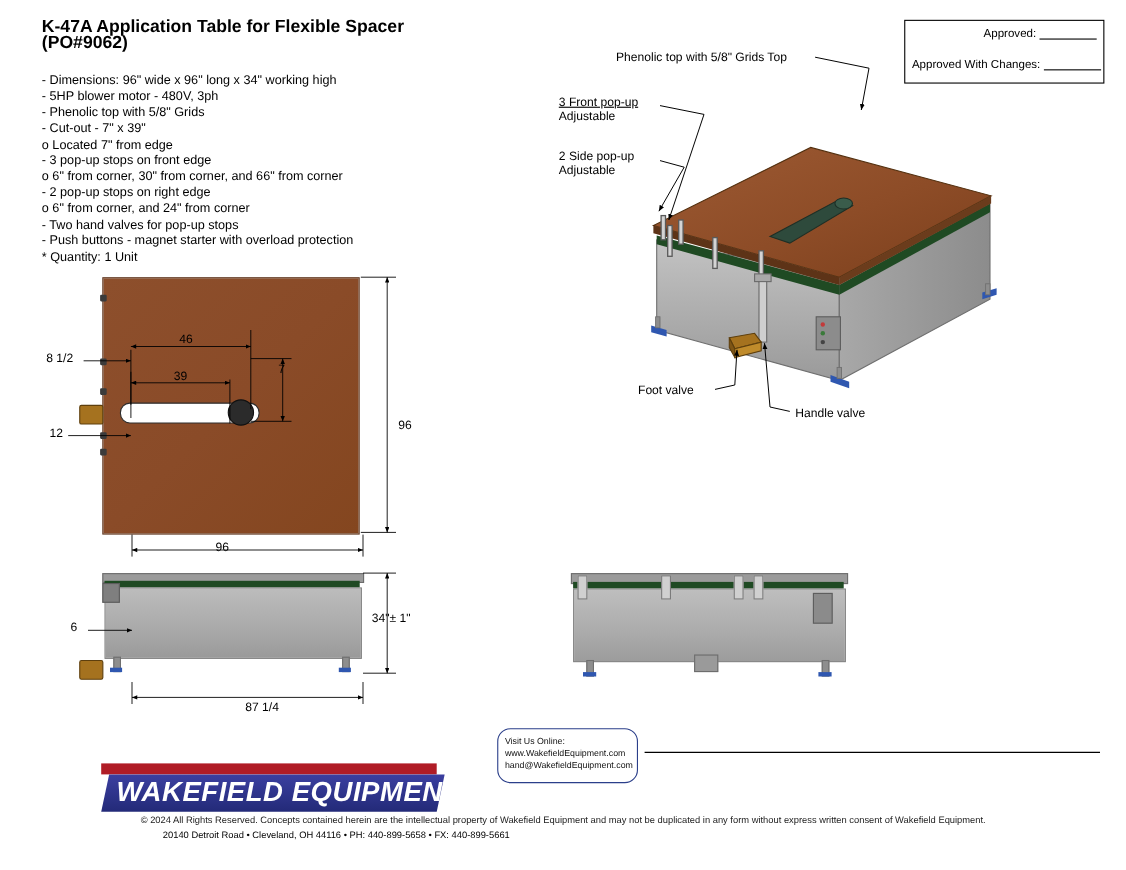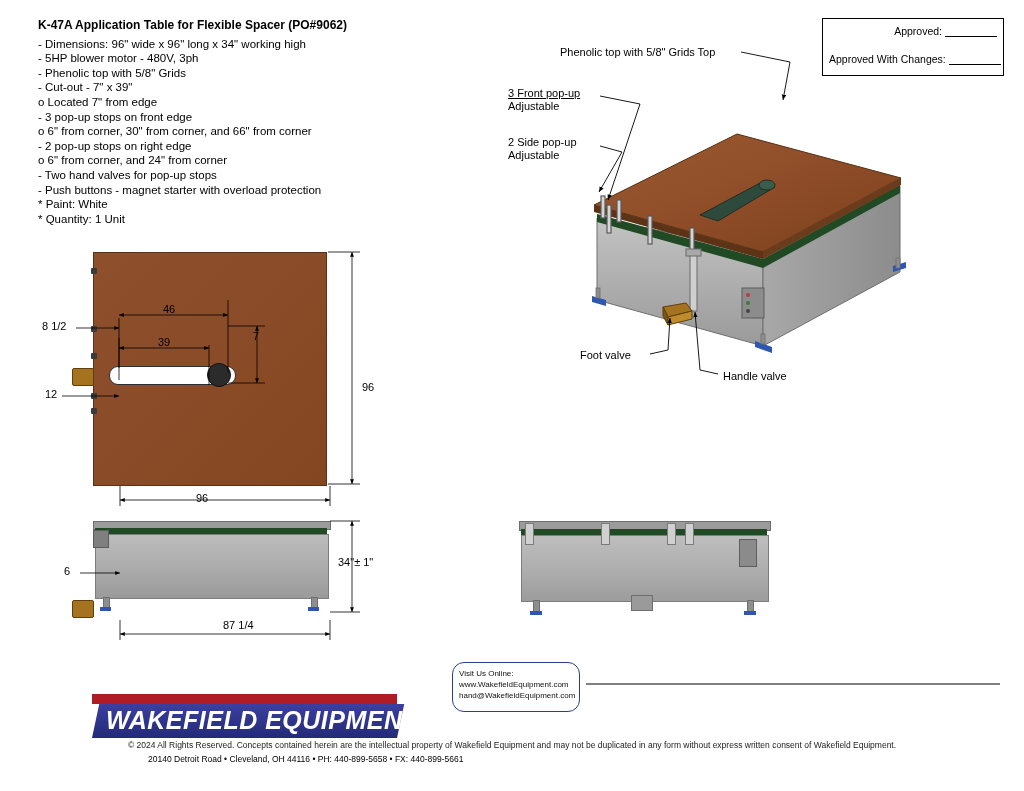--- a/index.html
+++ b/index.html
@@ -18,22 +18,22 @@
   .abs { position: absolute; }
 
   
   #spec-block {
     left: 38px; top: 18px; width: 400px;
     font-size: 11.5px;
     line-height: 14.6px;
   }
   #spec-title {
     font-weight: bold;
-    font-size: 12px;
-    margin-bottom: 4px;
+    font-size: 16px;
+    margin-bottom: 19px;
   }
   .spec-line { white-space: nowrap; }
 
   
   #approval-box {
     right: 20px; top: 18px; width: 180px; height: 56px;
     border: 1px solid #000;
     font-size: 10.5px;
   }
   #approval-line-1 {
@@ -235,21 +235,20 @@
   <div class="spec-line">- 5HP blower motor - 480V, 3ph</div>
   <div class="spec-line">- Phenolic top with 5/8" Grids</div>
   <div class="spec-line">- Cut-out - 7" x 39"</div>
   <div class="spec-line">o   Located 7" from edge</div>
   <div class="spec-line">- 3 pop-up stops on front edge</div>
   <div class="spec-line">o   6" from corner, 30" from corner, and 66" from corner</div>
   <div class="spec-line">- 2 pop-up stops on right edge</div>
   <div class="spec-line">o   6" from corner, and 24" from corner</div>
   <div class="spec-line">- Two hand valves for pop-up stops</div>
   <div class="spec-line">- Push buttons - magnet starter with overload protection</div>
-  <div class="spec-line">* Paint: White</div>
   <div class="spec-line">* Quantity: 1 Unit</div>
 </div>
 
 <div class="abs" id="approval-box">
   <div id="approval-line-1">
     <span>Approved:</span><span class="sig-rule"></span>
   </div>
   <div id="approval-line-2">
     <span>Approved With Changes:</span><span class="sig-rule"></span>
   </div>
@@ -304,21 +303,21 @@
 
 <div class="abs dim-text" style="left:163px; top:303px;">46</div>
 <div class="abs dim-text" style="left:158px; top:336px;">39</div>
 <div class="abs dim-text" style="left:253px; top:330px;">7</div>
 <div class="abs dim-text" style="left:42px; top:320px;">8 1/2</div>
 <div class="abs dim-text" style="left:45px; top:388px;text-align:center;">12</div>
 <div class="abs dim-text" style="left:362px; top:381px;">96</div>
 <div class="abs dim-text" style="left:196px; top:492px;">96</div>
 <div class="abs dim-text" style="left:338px; top:556px;">34"± 1"</div>
 <div class="abs dim-text" style="left:64px; top:565px;">6</div>
-<div class="abs dim-text" style="left:195px; top:619px;padding-left:28px;">87 1/4</div>
+<div class="abs dim-text" style="left:195px; top:637px;padding-left:28px;">87 1/4</div>
 
 <svg id="drawing-svg" viewBox="0 0 1024 791">
   <defs>
     <marker id="arrow" markerWidth="7" markerHeight="7" refX="6" refY="2.5" orient="auto">
       <path d="M0,0 L6,2.5 L0,5 z" fill="#000"></path>
     </marker>
     <marker id="arrowStart" markerWidth="7" markerHeight="7" refX="0" refY="2.5" orient="auto">
       <path d="M6,0 L0,2.5 L6,5 z" fill="#000"></path>
     </marker>
     <linearGradient id="topFace" x1="0" y1="0" x2="1" y2="1">

